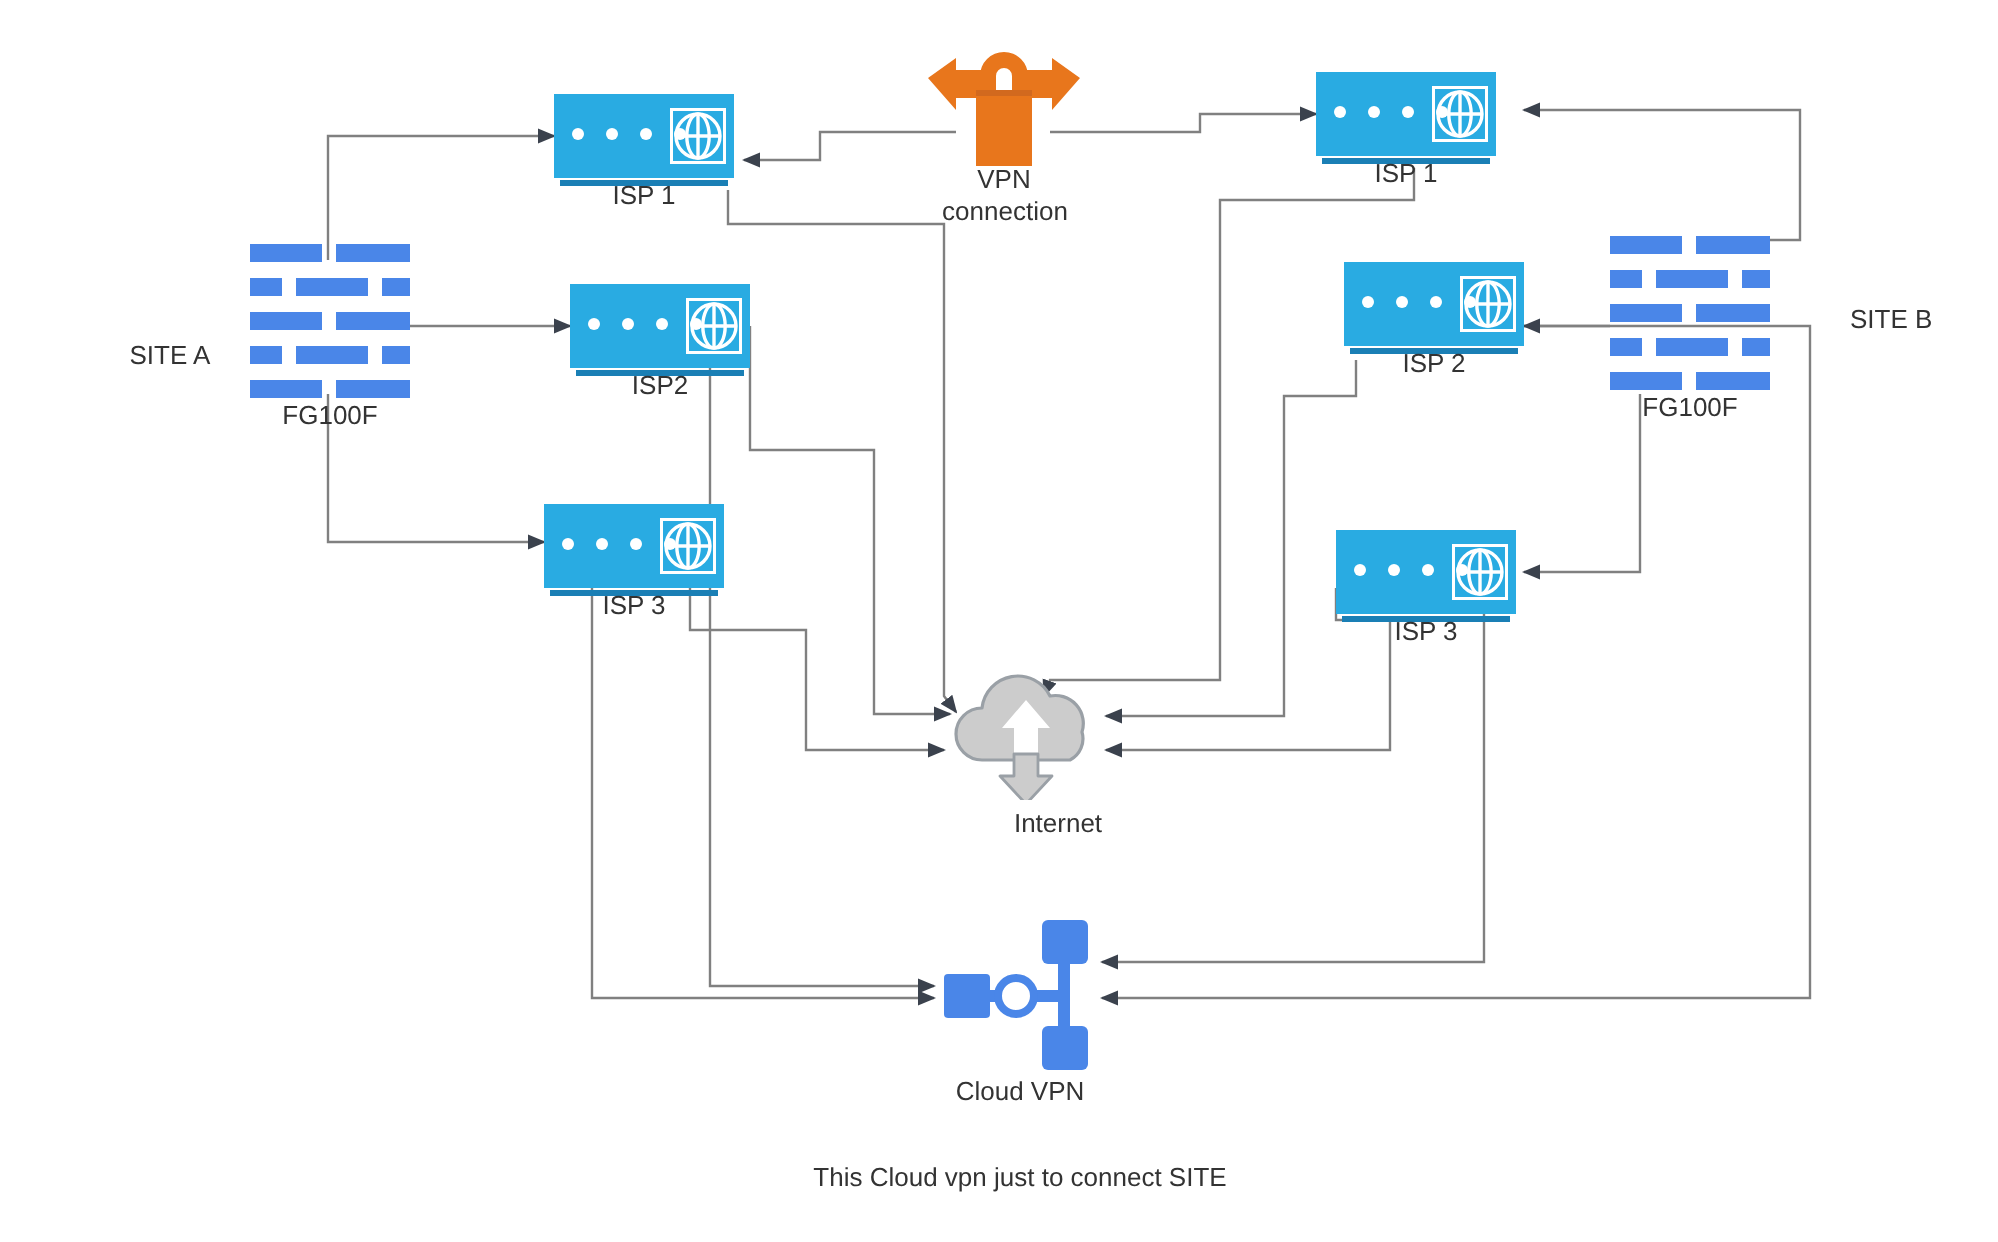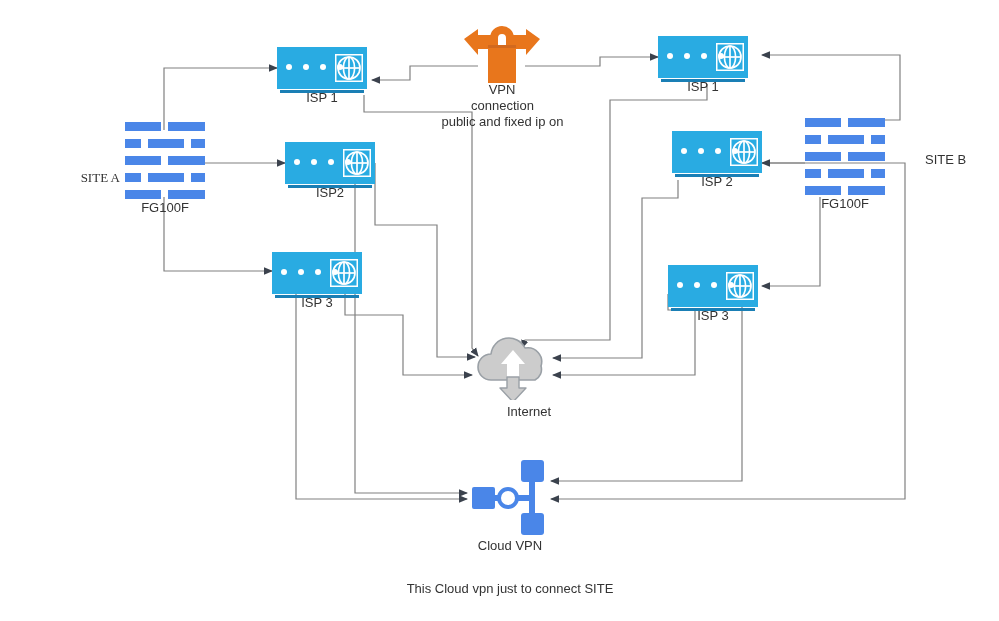--- a/index.html
+++ b/index.html
@@ -133,21 +133,21 @@
       <span class="fw-brick" style="left:0px;  top:34px; width:36px; height:9px;"></span>
       <span class="fw-brick" style="left:43px; top:34px; width:37px; height:9px;"></span>
       <span class="fw-brick" style="left:0px;  top:51px; width:16px; height:9px;"></span>
       <span class="fw-brick" style="left:23px; top:51px; width:36px; height:9px;"></span>
       <span class="fw-brick" style="left:66px; top:51px; width:14px; height:9px;"></span>
       <span class="fw-brick" style="left:0px;  top:68px; width:36px; height:9px;"></span>
       <span class="fw-brick" style="left:43px; top:68px; width:37px; height:9px;"></span>
     </div>
   </div>
   <div class="lbl" style="left:125px; top:200px; width:80px;">FG100F</div>
-  <div class="lbl" style="left:50px; top:170px; width:70px; text-align:right;font-family:Liberation Serif, serif;">SITE A</div>
+  <div class="lbl" style="left:50px; top:170px; width:70px; ">SITE A</div>
 
   <div class="node" style="left:805px; top:118px; width:80px; height:76px;">
     <div style="position:absolute; inset:0;">
       <span class="fw-brick" style="left:0px;  top:0px;  width:36px; height:9px;"></span>
       <span class="fw-brick" style="left:43px; top:0px;  width:37px; height:9px;"></span>
       <span class="fw-brick" style="left:0px;  top:17px; width:16px; height:9px;"></span>
       <span class="fw-brick" style="left:23px; top:17px; width:36px; height:9px;"></span>
       <span class="fw-brick" style="left:66px; top:17px; width:14px; height:9px;"></span>
       <span class="fw-brick" style="left:0px;  top:34px; width:36px; height:9px;"></span>
       <span class="fw-brick" style="left:43px; top:34px; width:37px; height:9px;"></span>
@@ -289,21 +289,20 @@
       <path d="M2,27 L16,17 L16,23 L36,23 L36,37 L16,37 L16,43 Z" fill="#E8761C"></path>
 
       <path d="M78,27 L64,17 L64,23 L44,23 L44,37 L64,37 L64,43 Z" fill="#E8761C"></path>
 
       <rect x="26" y="33" width="28" height="38" fill="#E8761C"></rect>
       <rect x="26" y="33" width="28" height="3" fill="#D2691E"></rect>
     </svg>
   </div>
   <div class="lbl" style="left:452px; top:82px; width:100px;">VPN</div>
   <div class="lbl multi" style="left:420px; top:98px; width:165px;">connection</div>
-  <div class="lbl multi" style="left:420px; top:114px; width:165px;">public and fixed ip on</div>
 
   <div class="node" style="left:473px; top:332px; width:80px; height:68px;">
     <svg width="80" height="68" viewBox="0 0 80 68">
       <path d="M18,48 A13,13 0 0 1 18,22 A18,18 0 0 1 52,16 A14,14 0 0 1 68,34 A12,12 0 0 1 62,48 Z" fill="#CCCCCC" stroke="#9AA0A6" stroke-width="1.6" stroke-linejoin="round"></path>
       <path d="M40,18 L52,32 L46,32 L46,47 L34,47 L34,32 L28,32 Z" fill="#ffffff"></path>
       <path d="M34,45 L46,45 L46,56 L53,56 L40,70 L27,56 L34,56 Z" fill="#CCCCCC" stroke="#9AA0A6" stroke-width="1.4" stroke-linejoin="round"></path>
     </svg>
   </div>
   <div class="lbl" style="left:479px; top:404px; width:100px;">Internet</div>
 

